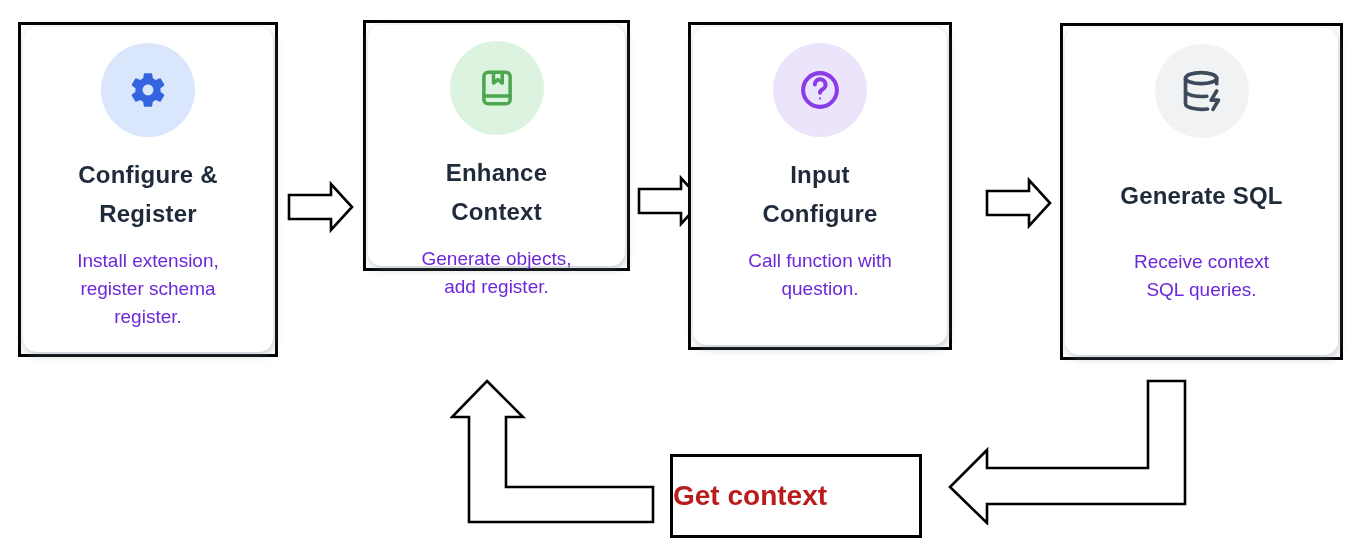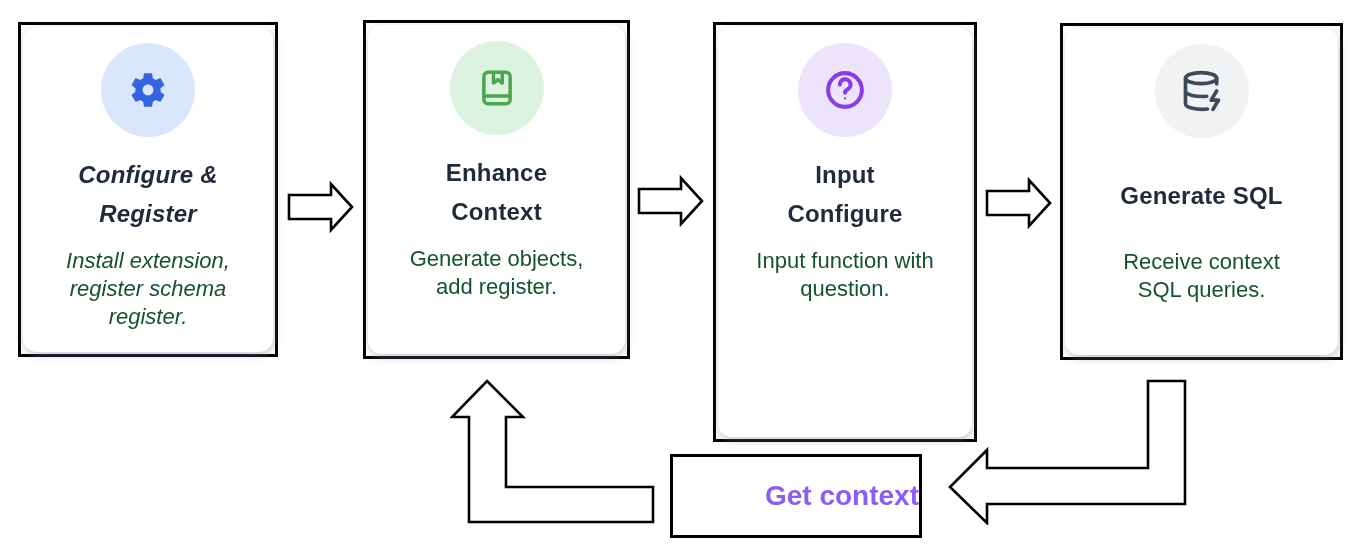--- a/index.html
+++ b/index.html
@@ -51,55 +51,55 @@
     flex-direction: column;
     justify-content: center;
     font-size: 24px;
     font-weight: bold;
     line-height: 39px;
     color: #1f2a3a;
     letter-spacing: 0.2px;
   }
   .card-desc {
     margin-top: 14px;
-    font-size: 22px;
+    font-size: 19px;
     line-height: 28px;
-    color: #14532d;
+    color: #6d28d9;
   }
   .flow-arrow, .loop-arrow { position: absolute; }
   .flow-arrow svg polygon, .loop-arrow svg polygon {
     fill: #ffffff;
     stroke: #000000;
     stroke-width: 2.6;
     stroke-linejoin: miter;
   }
   .loop-box {
     position: absolute;
     left: 670px;
     top: 454px;
     width: 252px;
     height: 84px;
     box-sizing: border-box;
     border: 3px solid #000000;
     background: #ffffff;
     display: flex;
     align-items: center;
-    justify-content: flex-end;
+    justify-content: flex-start;
     font-size: 28px;
     font-weight: bold;
-    color: #8b5cf6;
+    color: #b91c1c;
   }
   .icon-svg { display: block; }
 </style>
 </head>
 <body>
 
 <div class="stage">
 
-  <div class="card" style="left:18px; top:22px; width:260px; height:335px;font-style:italic;">
+  <div class="card" style="left:18px; top:22px; width:260px; height:335px;">
     <div class="card-inner">
       <div class="icon-circle bg-blue">
         <svg class="icon-svg" width="42" height="42" viewBox="0 0 24 24">
           <path fill="#3464e0" d="M19.14,12.94c0.04-0.3,0.06-0.61,0.06-0.94c0-0.32-0.02-0.64-0.07-0.94l2.03-1.58c0.18-0.14,0.23-0.41,0.12-0.61 l-1.92-3.32c-0.12-0.22-0.37-0.29-0.59-0.22l-2.39,0.96c-0.5-0.38-1.03-0.7-1.62-0.94L14.4,2.81c-0.04-0.24-0.24-0.41-0.48-0.41 h-3.84c-0.24,0-0.43,0.17-0.47,0.41L9.25,5.35C8.66,5.59,8.12,5.92,7.63,6.29L5.24,5.33c-0.22-0.08-0.47,0-0.59,0.22L2.74,8.87 C2.62,9.08,2.66,9.34,2.86,9.48l2.03,1.58C4.84,11.36,4.8,11.69,4.8,12s0.02,0.64,0.07,0.94l-2.03,1.58 c-0.18,0.14-0.23,0.41-0.12,0.61l1.92,3.32c0.12,0.22,0.37,0.29,0.59,0.22l2.39-0.96c0.5,0.38,1.03,0.7,1.62,0.94l0.36,2.54 c0.05,0.24,0.24,0.41,0.48,0.41h3.84c0.24,0,0.44-0.17,0.47-0.41l0.36-2.54c0.59-0.24,1.13-0.56,1.62-0.94l2.39,0.96 c0.22,0.08,0.47,0,0.59-0.22l1.92-3.32c0.12-0.22,0.07-0.47-0.12-0.61L19.14,12.94z M12,15.1c-1.71,0-3.1-1.39-3.1-3.1 s1.39-3.1,3.1-3.1s3.1,1.39,3.1,3.1S13.71,15.1,12,15.1z"></path>
         </svg>
       </div>
       <div class="card-title">
         <div>Configure &amp;</div>
         <div>Register</div>
       </div>
@@ -110,21 +110,21 @@
       </div>
     </div>
   </div>
 
   <div class="flow-arrow" style="left:287px; top:181px;">
     <svg width="68" height="52" viewBox="0 0 68 52">
       <polygon points="2,14 44,14 44,3 65,26 44,49 44,38 2,38"></polygon>
     </svg>
   </div>
 
-  <div class="card" style="left:363px; top:20px; width:267px; height:339px;">
+  <div class="card" style="left:363px; top:20px; width:267px; height:251px;">
     <div class="card-inner">
       <div class="icon-circle bg-green">
         <svg class="icon-svg" width="42" height="42" viewBox="0 0 24 24" fill="none" stroke="#4aa64f" stroke-width="2" stroke-linecap="round" stroke-linejoin="round">
           <rect x="4.5" y="3" width="15" height="18" rx="2.5"></rect>
           <path d="M4.5 16.5h15"></path>
           <path d="M10 3v6.2l2.5-2 2.5 2V3"></path>
         </svg>
       </div>
       <div class="card-title">
         <div>Enhance</div>
@@ -136,35 +136,35 @@
       </div>
     </div>
   </div>
 
   <div class="flow-arrow" style="left:637px; top:175px;">
     <svg width="68" height="52" viewBox="0 0 68 52">
       <polygon points="2,14 44,14 44,3 65,26 44,49 44,38 2,38"></polygon>
     </svg>
   </div>
 
-  <div class="card" style="left:713px; top:22px; width:264px; height:420px;">
+  <div class="card" style="left:688px; top:22px; width:264px; height:328px;">
     <div class="card-inner">
       <div class="icon-circle bg-purple">
         <svg class="icon-svg" width="44" height="44" viewBox="0 0 24 24" fill="none" stroke="#8a3ce8" stroke-width="2.2" stroke-linecap="round" stroke-linejoin="round">
           <circle cx="12" cy="12" r="9.2"></circle>
           <path d="M9.2 9a2.9 2.9 0 1 1 4.3 2.55c-.85.45-1.5 1.05-1.5 1.95"></path>
           <circle cx="12" cy="16.6" r="0.6" fill="#8a3ce8" stroke="none"></circle>
         </svg>
       </div>
       <div class="card-title">
         <div>Input</div>
         <div>Configure</div>
       </div>
       <div class="card-desc">
-        <div>Input function with</div>
+        <div>Call function with</div>
         <div>question.</div>
       </div>
     </div>
   </div>
 
   <div class="flow-arrow" style="left:985px; top:177px;">
     <svg width="68" height="52" viewBox="0 0 68 52">
       <polygon points="2,14 44,14 44,3 65,26 44,49 44,38 2,38"></polygon>
     </svg>
   </div>

